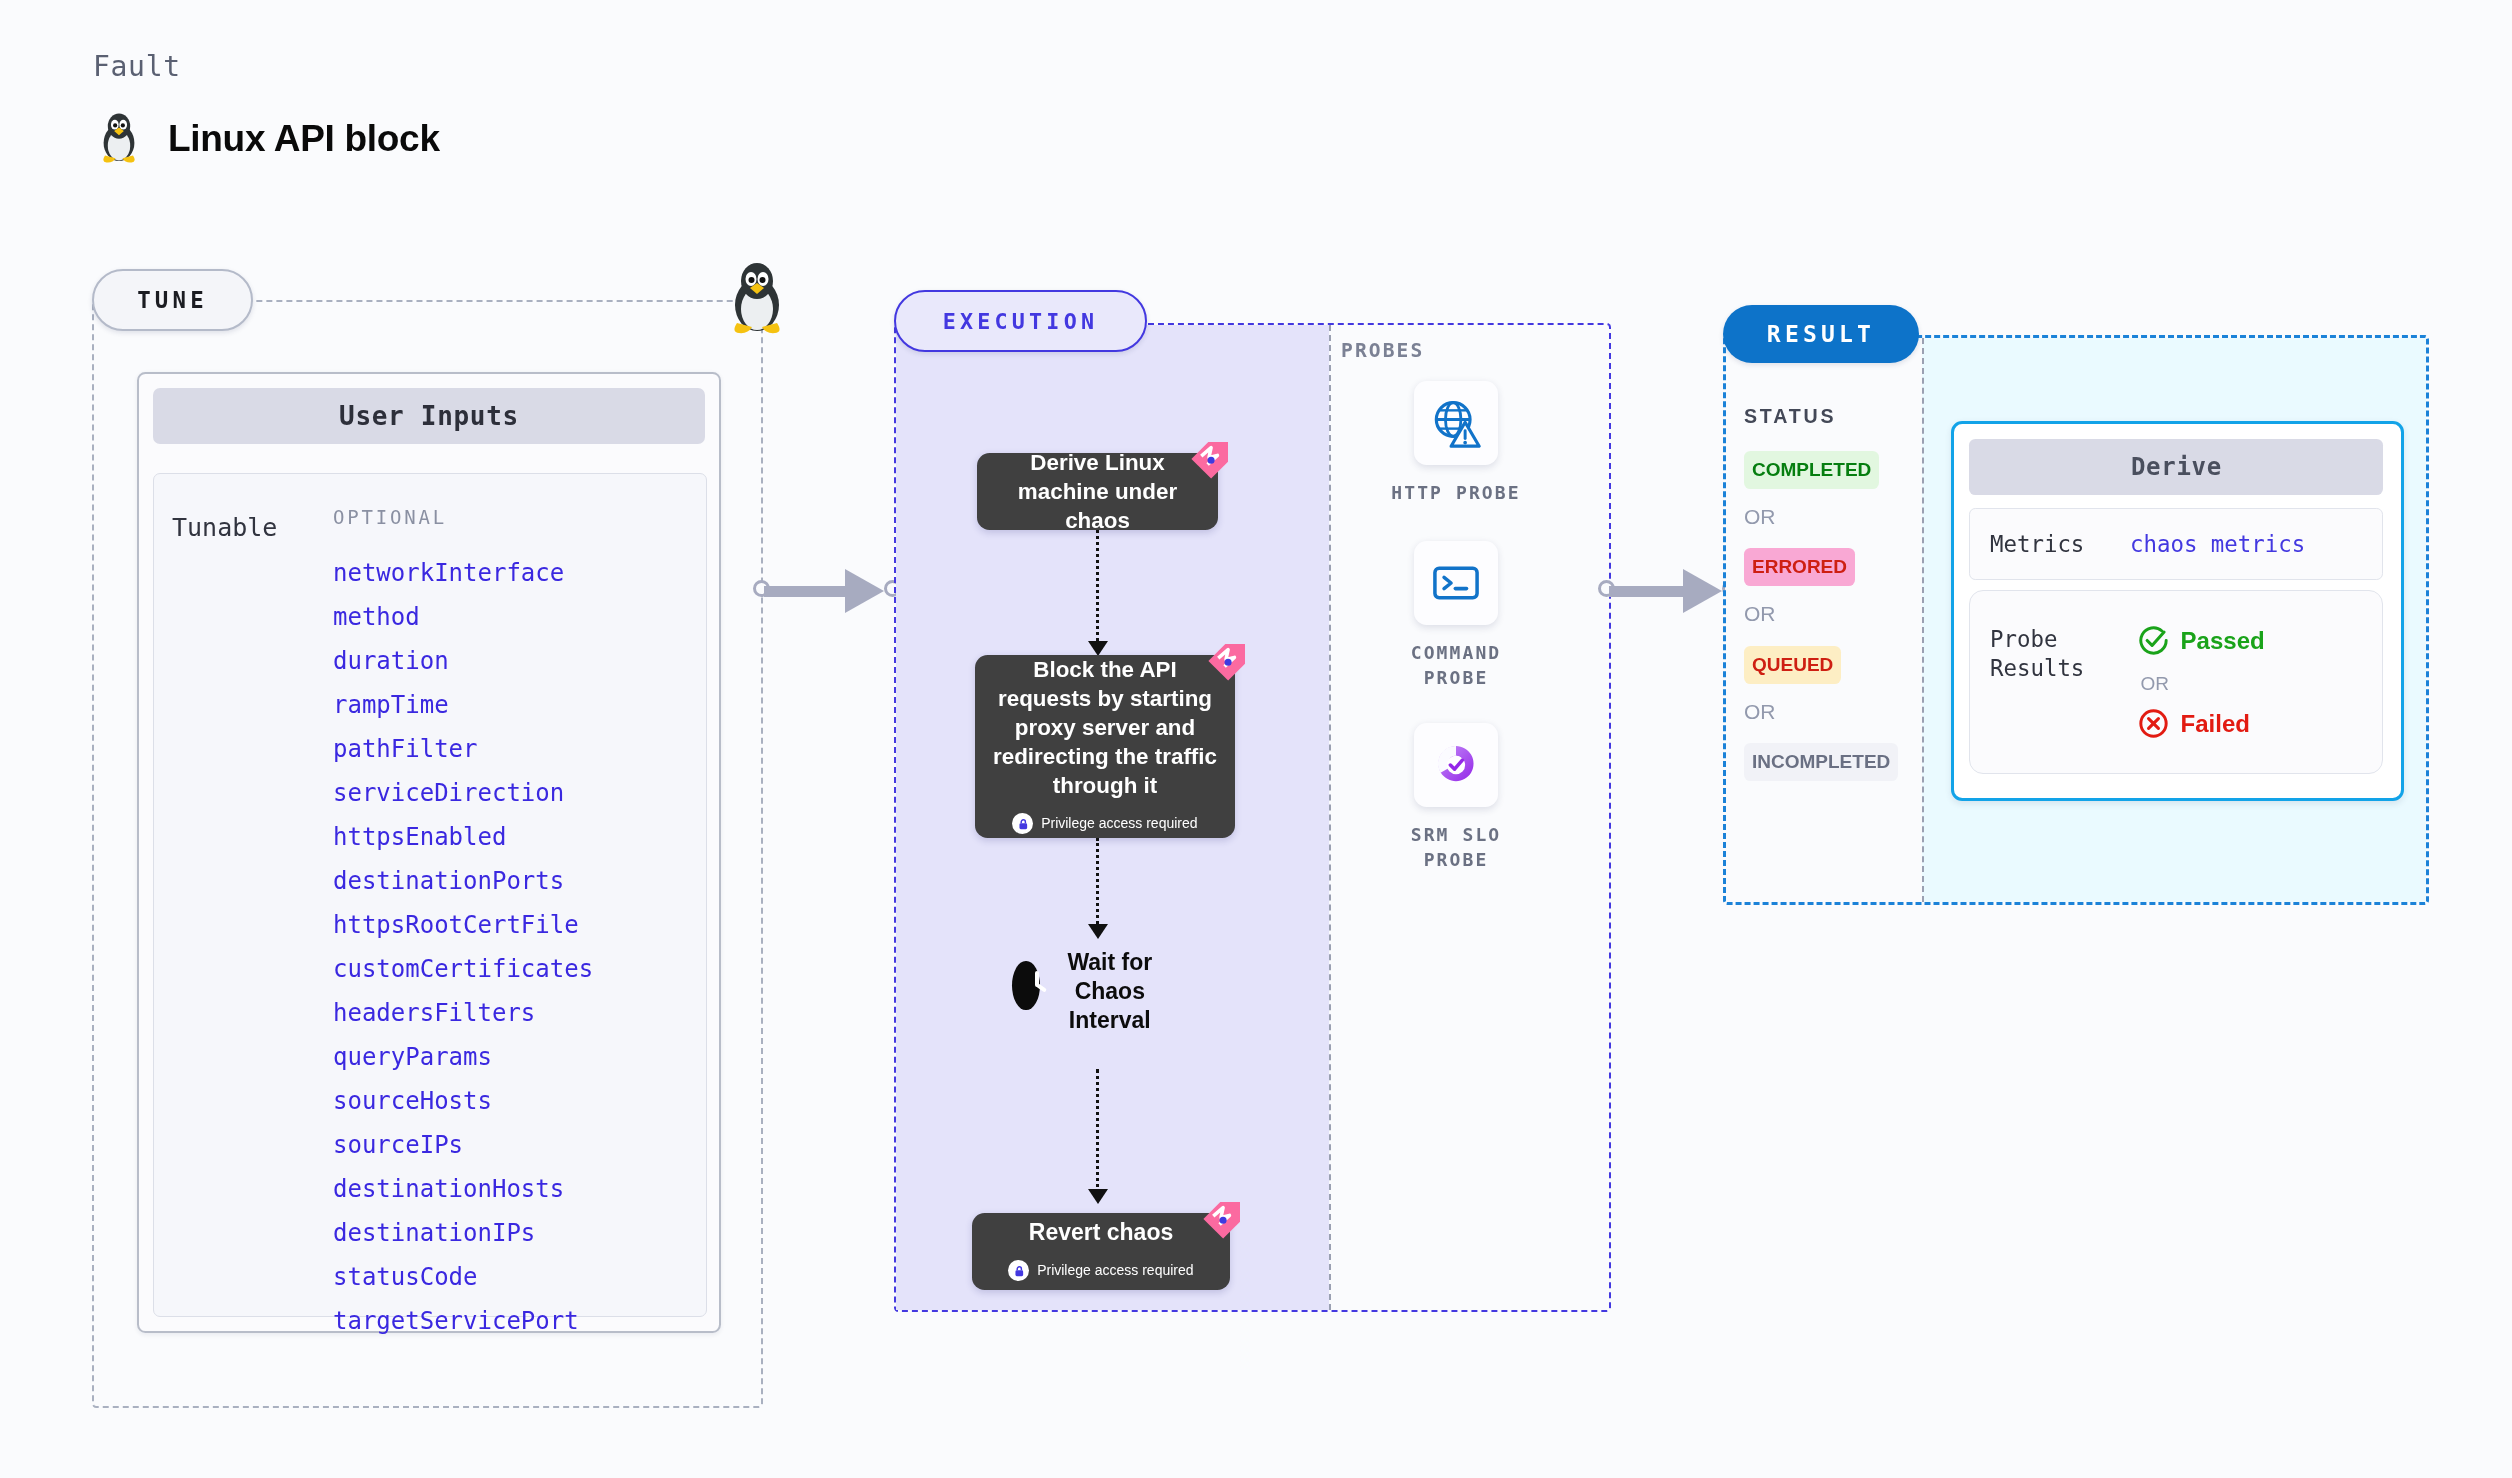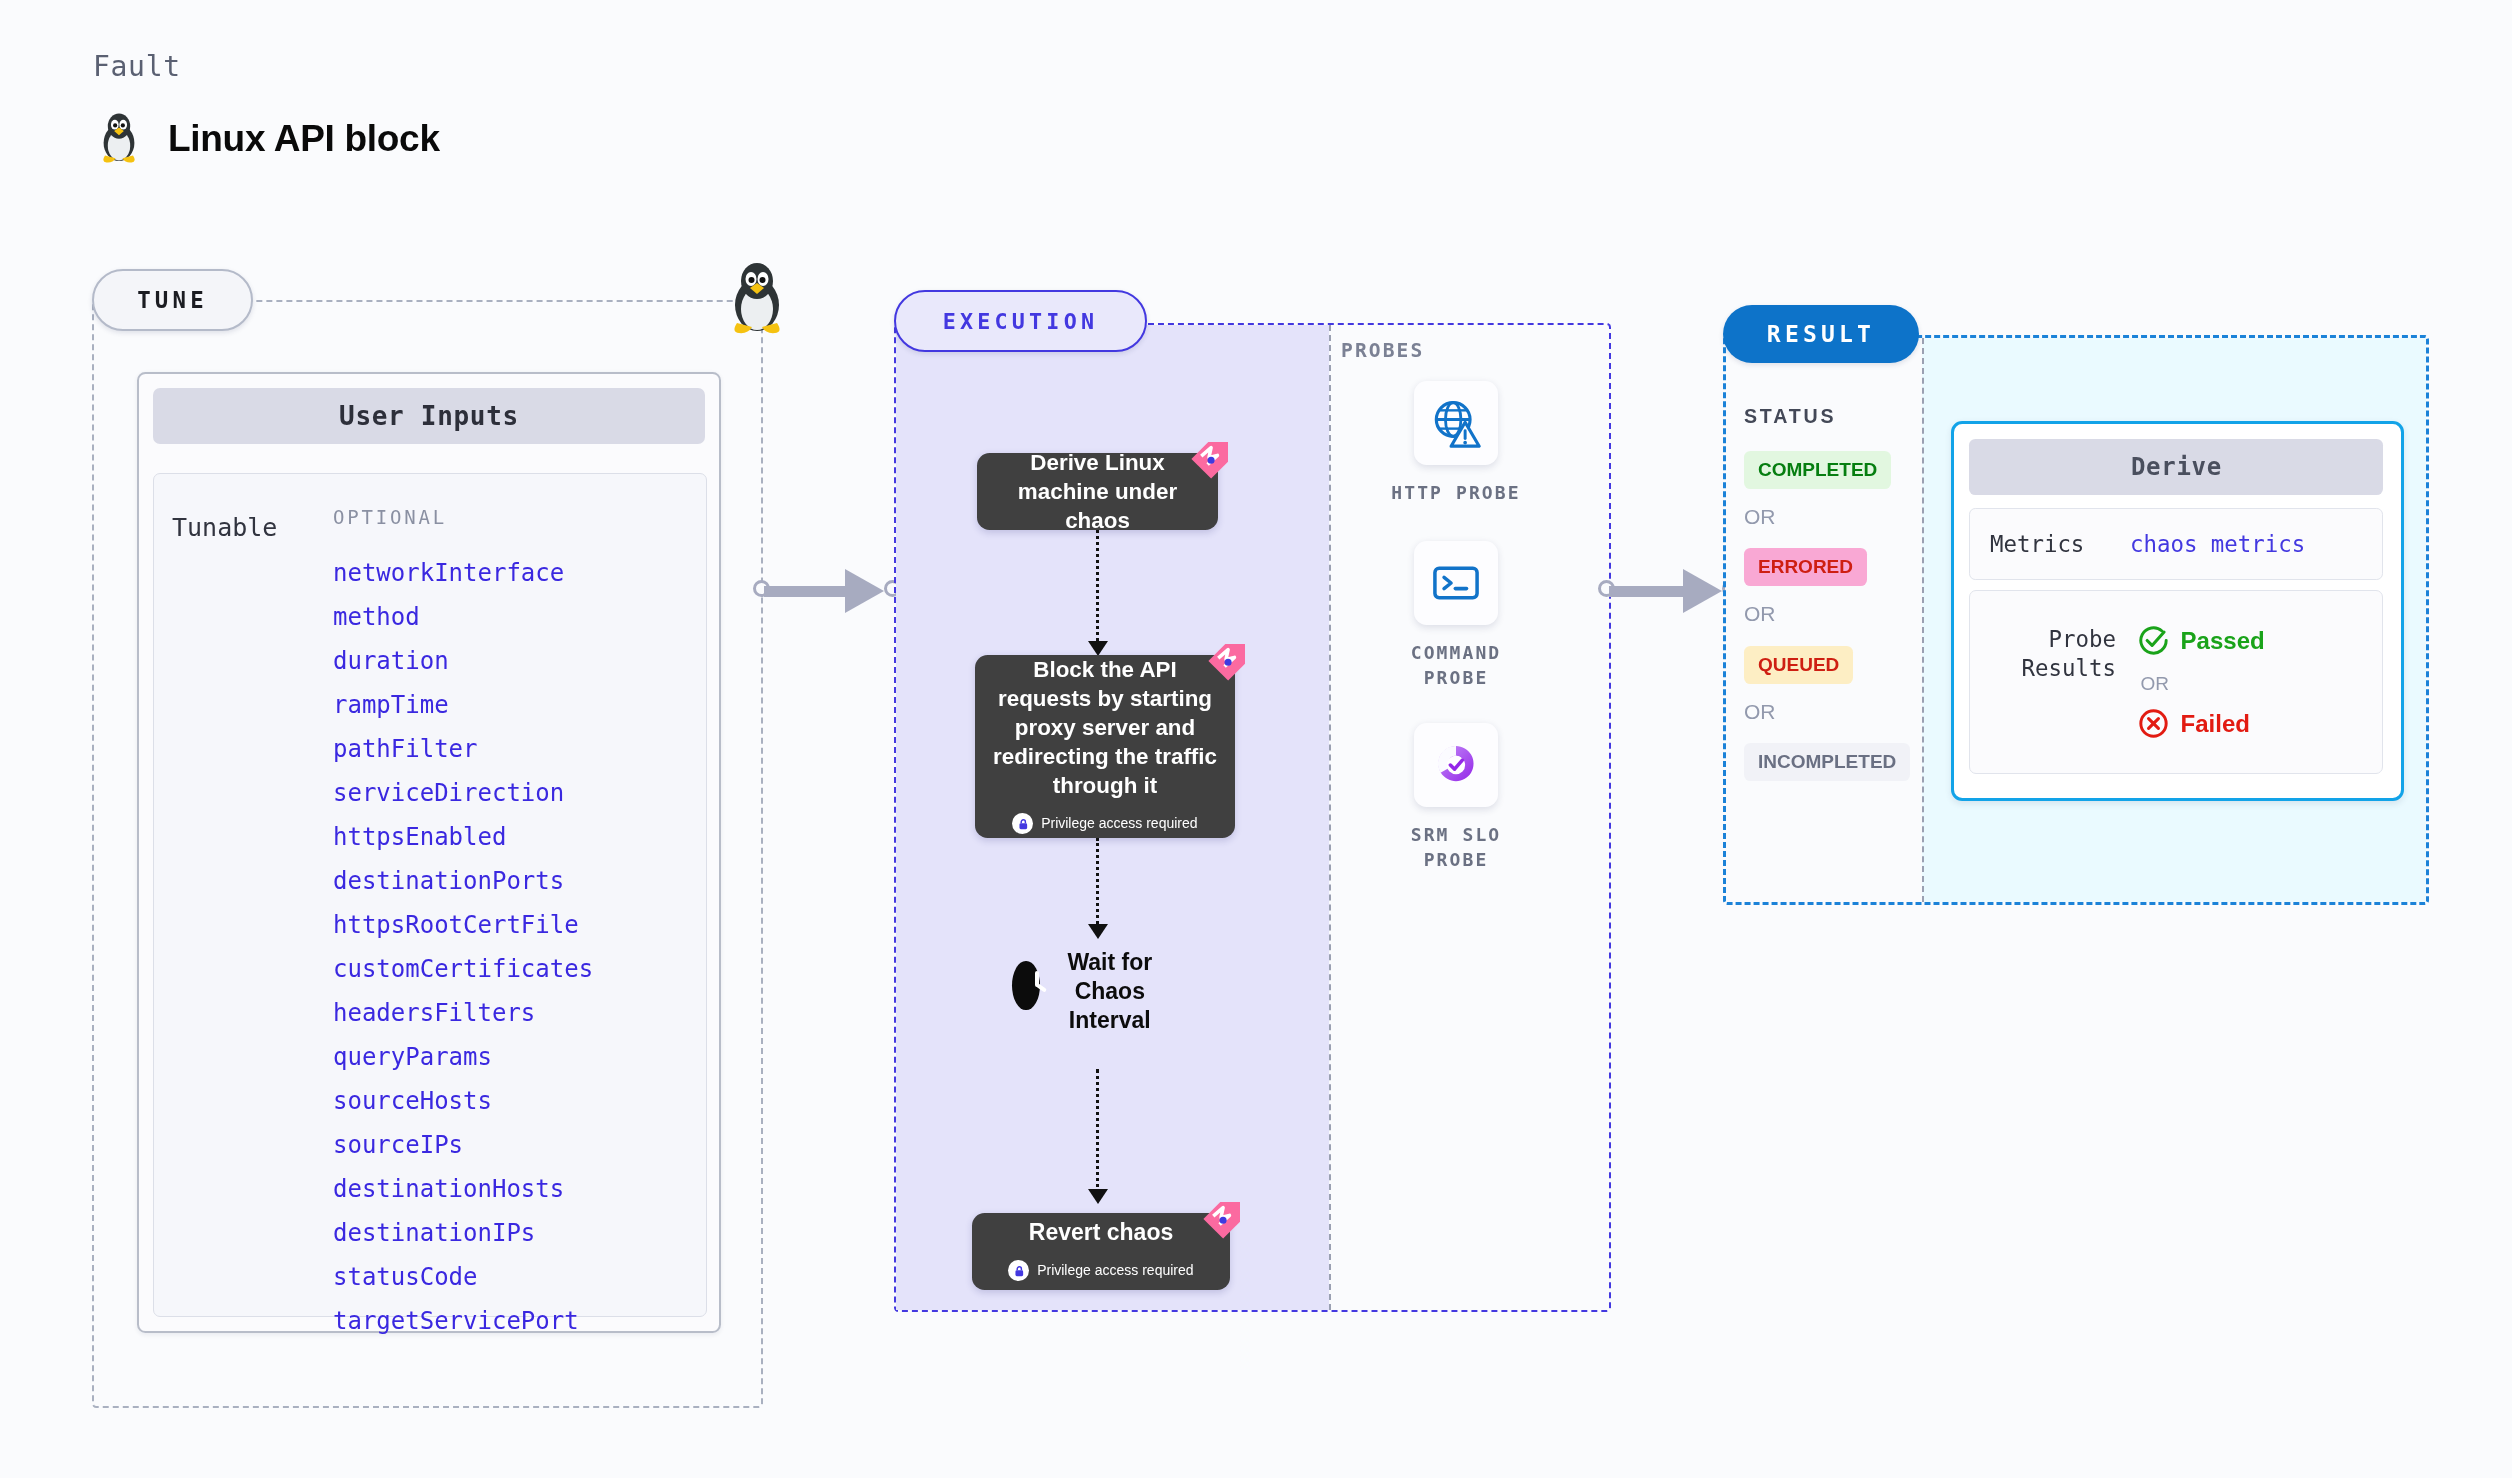--- a/index.html
+++ b/index.html
@@ -165,21 +165,21 @@
     left:1723px;top:305px;width:196px;height:58px;
     background:#0d73c9;border:0;color:#ffffff;font-size:23px;
   }
   #status-label{
     position:absolute;left:1744px;top:405px;
     font-size:19.6px;font-weight:bold;letter-spacing:2.8px;color:#434857;
   }
   .status-badge{
     position:absolute;border-radius:6.3px;
     display:flex;align-items:center;justify-content:center;
-    font-size:19px;font-weight:bold;padding:0 14px;height:38px;
+    font-size:19px;font-weight:bold;padding:0 8px;height:38px;
   }
   .or-text{
     position:absolute;font-size:21px;color:#9299ad;
     font-family:"Liberation Sans",sans-serif;
   }
 
   #output-card{
     position:absolute;left:1951px;top:421px;width:447px;height:374px;
     background:#ffffff;border:3.5px solid #12a3e8;border-radius:11.2px;
     box-shadow:0 2.1px 6.3px rgba(40,50,90,.10);
@@ -191,21 +191,21 @@
     font-family:"DejaVu Sans Mono","Liberation Mono",monospace;
     font-size:24px;font-weight:bold;color:#4a4f5e;letter-spacing:0.7px;
   }
   #metrics-row{
     position:absolute;left:15.4px;top:84px;width:412px;height:70px;
     background:#fbfbfd;border:1.4px solid #e1e4ec;border-radius:6.3px;
     display:flex;align-items:center;
   }
   #probe-row{
     position:absolute;left:15.4px;top:166px;width:412px;height:182px;
-    background:#fbfbfd;border:1.4px solid #e1e4ec;border-radius:7px;text-align:right;
+    background:#fbfbfd;border:1.4px solid #e1e4ec;border-radius:14px;
   }
   .out-key{
     font-family:"DejaVu Sans Mono","Liberation Mono",monospace;
     font-size:22.4px;color:#31343f;line-height:29px;
   }
   #metrics-value{
     font-family:"DejaVu Sans Mono","Liberation Mono",monospace;
     font-size:22.4px;color:#4338e0;
   }
   .pf-row{position:absolute;display:flex;align-items:center;gap:11.2px;font-size:24px;font-weight:bold;}

